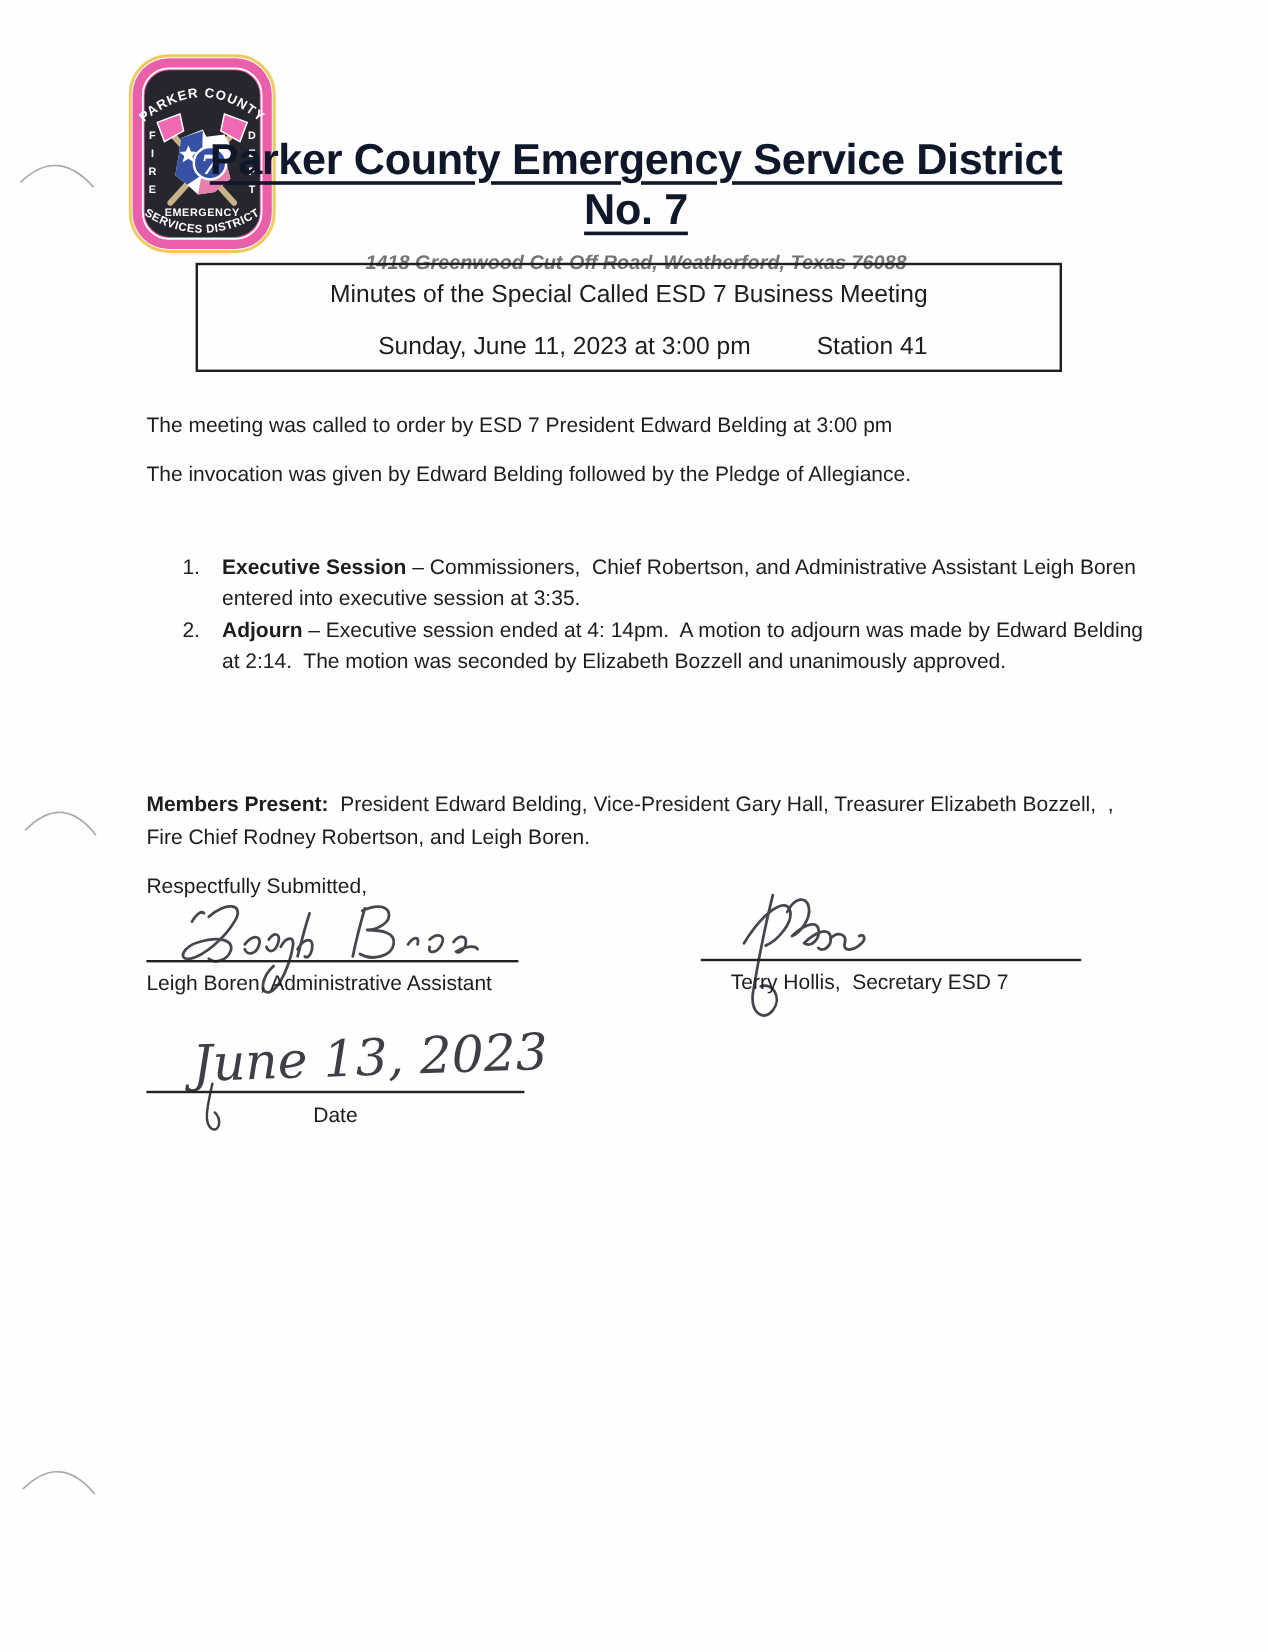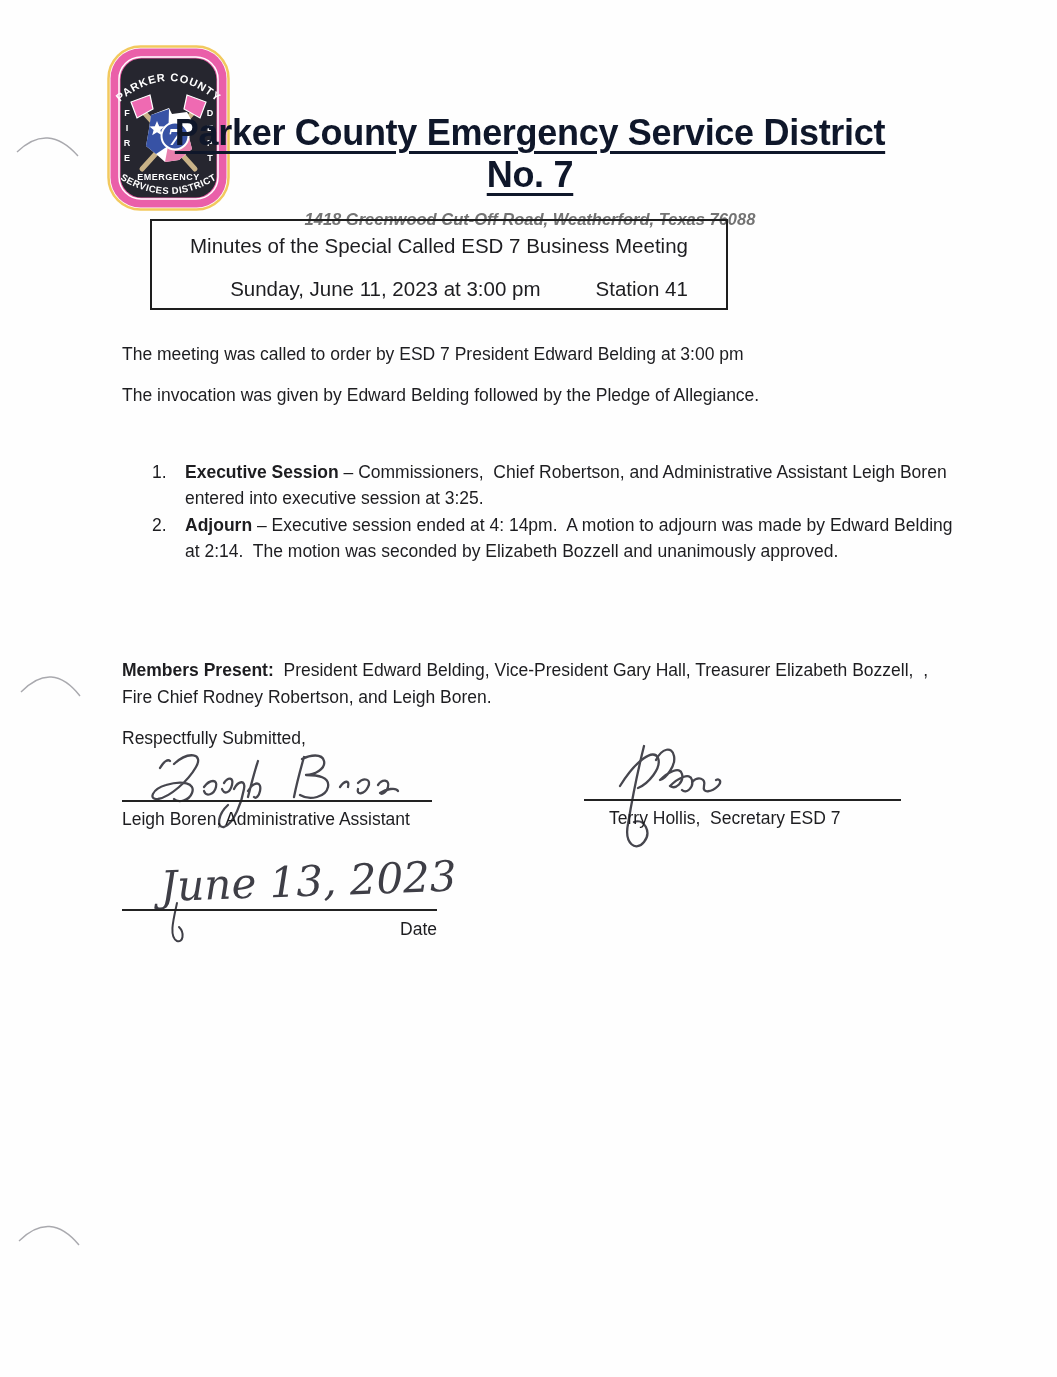--- a/index.html
+++ b/index.html
@@ -38,21 +38,21 @@
   .masthead .title {
     font-size:36px; font-weight:600; letter-spacing:-0.3px; color:#0f172a;
     text-decoration:underline; text-decoration-thickness:2.5px; text-underline-offset:6px;
   }
   .masthead .address {
     margin-top:14px; font-size:16.5px; font-style:italic; font-weight:600; color:#737373;
   }
 
   
   .meeting-box {
-    position:absolute; left:150px; top:219px; width:578px; height:91px;
+    position:absolute; left:163px; top:219px; width:722px; height:91px;
     border:2.5px solid #1e1e1e; text-align:center;
   }
   .meeting-box .line1 { margin-top:13px; font-size:20.5px; font-weight:500; }
   .meeting-box .line2 { margin-top:19px; font-size:20.5px; font-weight:500; white-space:pre;margin-left:40px; }
   .meeting-box .station { margin-left:55px; }
 
   
   .bodytext { position:absolute; font-size:17.5px; line-height:26.5px; white-space:pre-wrap; }
   .p1 { left:122px; top:341px; width:820px; }
   .p2 { left:122px; top:382px; width:820px; }
@@ -73,21 +73,21 @@
   .sig-line.right { left:584px; top:799px; width:317px; }
   .sig-name { position:absolute; font-size:17.5px; white-space:pre-wrap; }
   .sig-name.left  { left:122px; top:809px; }
   .sig-name.right { left:609px; top:808px; }
   .sig-draw { position:absolute; pointer-events:none; }
   .sig-draw.left  { left:130px; top:748px; }
   .sig-draw.right { left:592px; top:738px; }
 
   .date-line { position:absolute; left:122px; top:909px; width:315px; border-top:2px solid #222; height:0; }
   .date-draw { position:absolute; left:143px; top:855px; pointer-events:none; }
-  .date-label { position:absolute; left:122px; top:919px; width:315px; text-align:right; font-size:17.5px; }
+  .date-label { position:absolute; left:122px; top:919px; width:315px; text-align:center; font-size:17.5px; }
 </style>
 </head>
 <body>
 
 <div class="page">
 
   <svg class="artifact" style="left:12px; top:120px;" width="75" height="48" viewBox="0 0 75 48">
     <path d="M 5,32 Q 36,2 66,36" fill="none" stroke="#9a9aa0" stroke-width="1.4" opacity="0.85"></path>
   </svg>
   <svg class="artifact" style="left:16px; top:658px;" width="75" height="48" viewBox="0 0 75 48">
@@ -142,21 +142,21 @@
     <div class="line1">Minutes of the Special Called ESD 7 Business Meeting</div>
     <div class="line2"><span>Sunday, June 11, 2023 at 3:00 pm</span><span class="station">Station 41</span></div>
   </div>
 
   <div class="bodytext p1">The meeting was called to order by ESD 7 President Edward Belding at 3:00 pm</div>
   <div class="bodytext p2">The invocation was given by Edward Belding followed by the Pledge of Allegiance.</div>
 
   <div class="agenda">
     <div class="agenda-item">
         <span class="num">1.</span>
-        <span class="content"><b>Executive Session</b><span> – Commissioners,  Chief Robertson, and Administrative Assistant Leigh Boren entered into executive session at 3:25.</span></span>
+        <span class="content"><b>Executive Session</b><span> – Commissioners,  Chief Robertson, and Administrative Assistant Leigh Boren entered into executive session at 3:35.</span></span>
       </div>
     <div class="agenda-item">
         <span class="num">2.</span>
         <span class="content"><b>Adjourn</b><span> – Executive session ended at 4: 14pm.  A motion to adjourn was made by Edward Belding at 2:14.  The motion was seconded by Elizabeth Bozzell and unanimously approved.</span></span>
       </div>
   </div>
 
   <div class="bodytext members"><b>Members Present:</b><span>  President Edward Belding, Vice-President Gary Hall, Treasurer Elizabeth Bozzell,  , Fire Chief Rodney Robertson, and Leigh Boren.</span></div>
 
   <div class="bodytext closing">Respectfully Submitted,</div>

